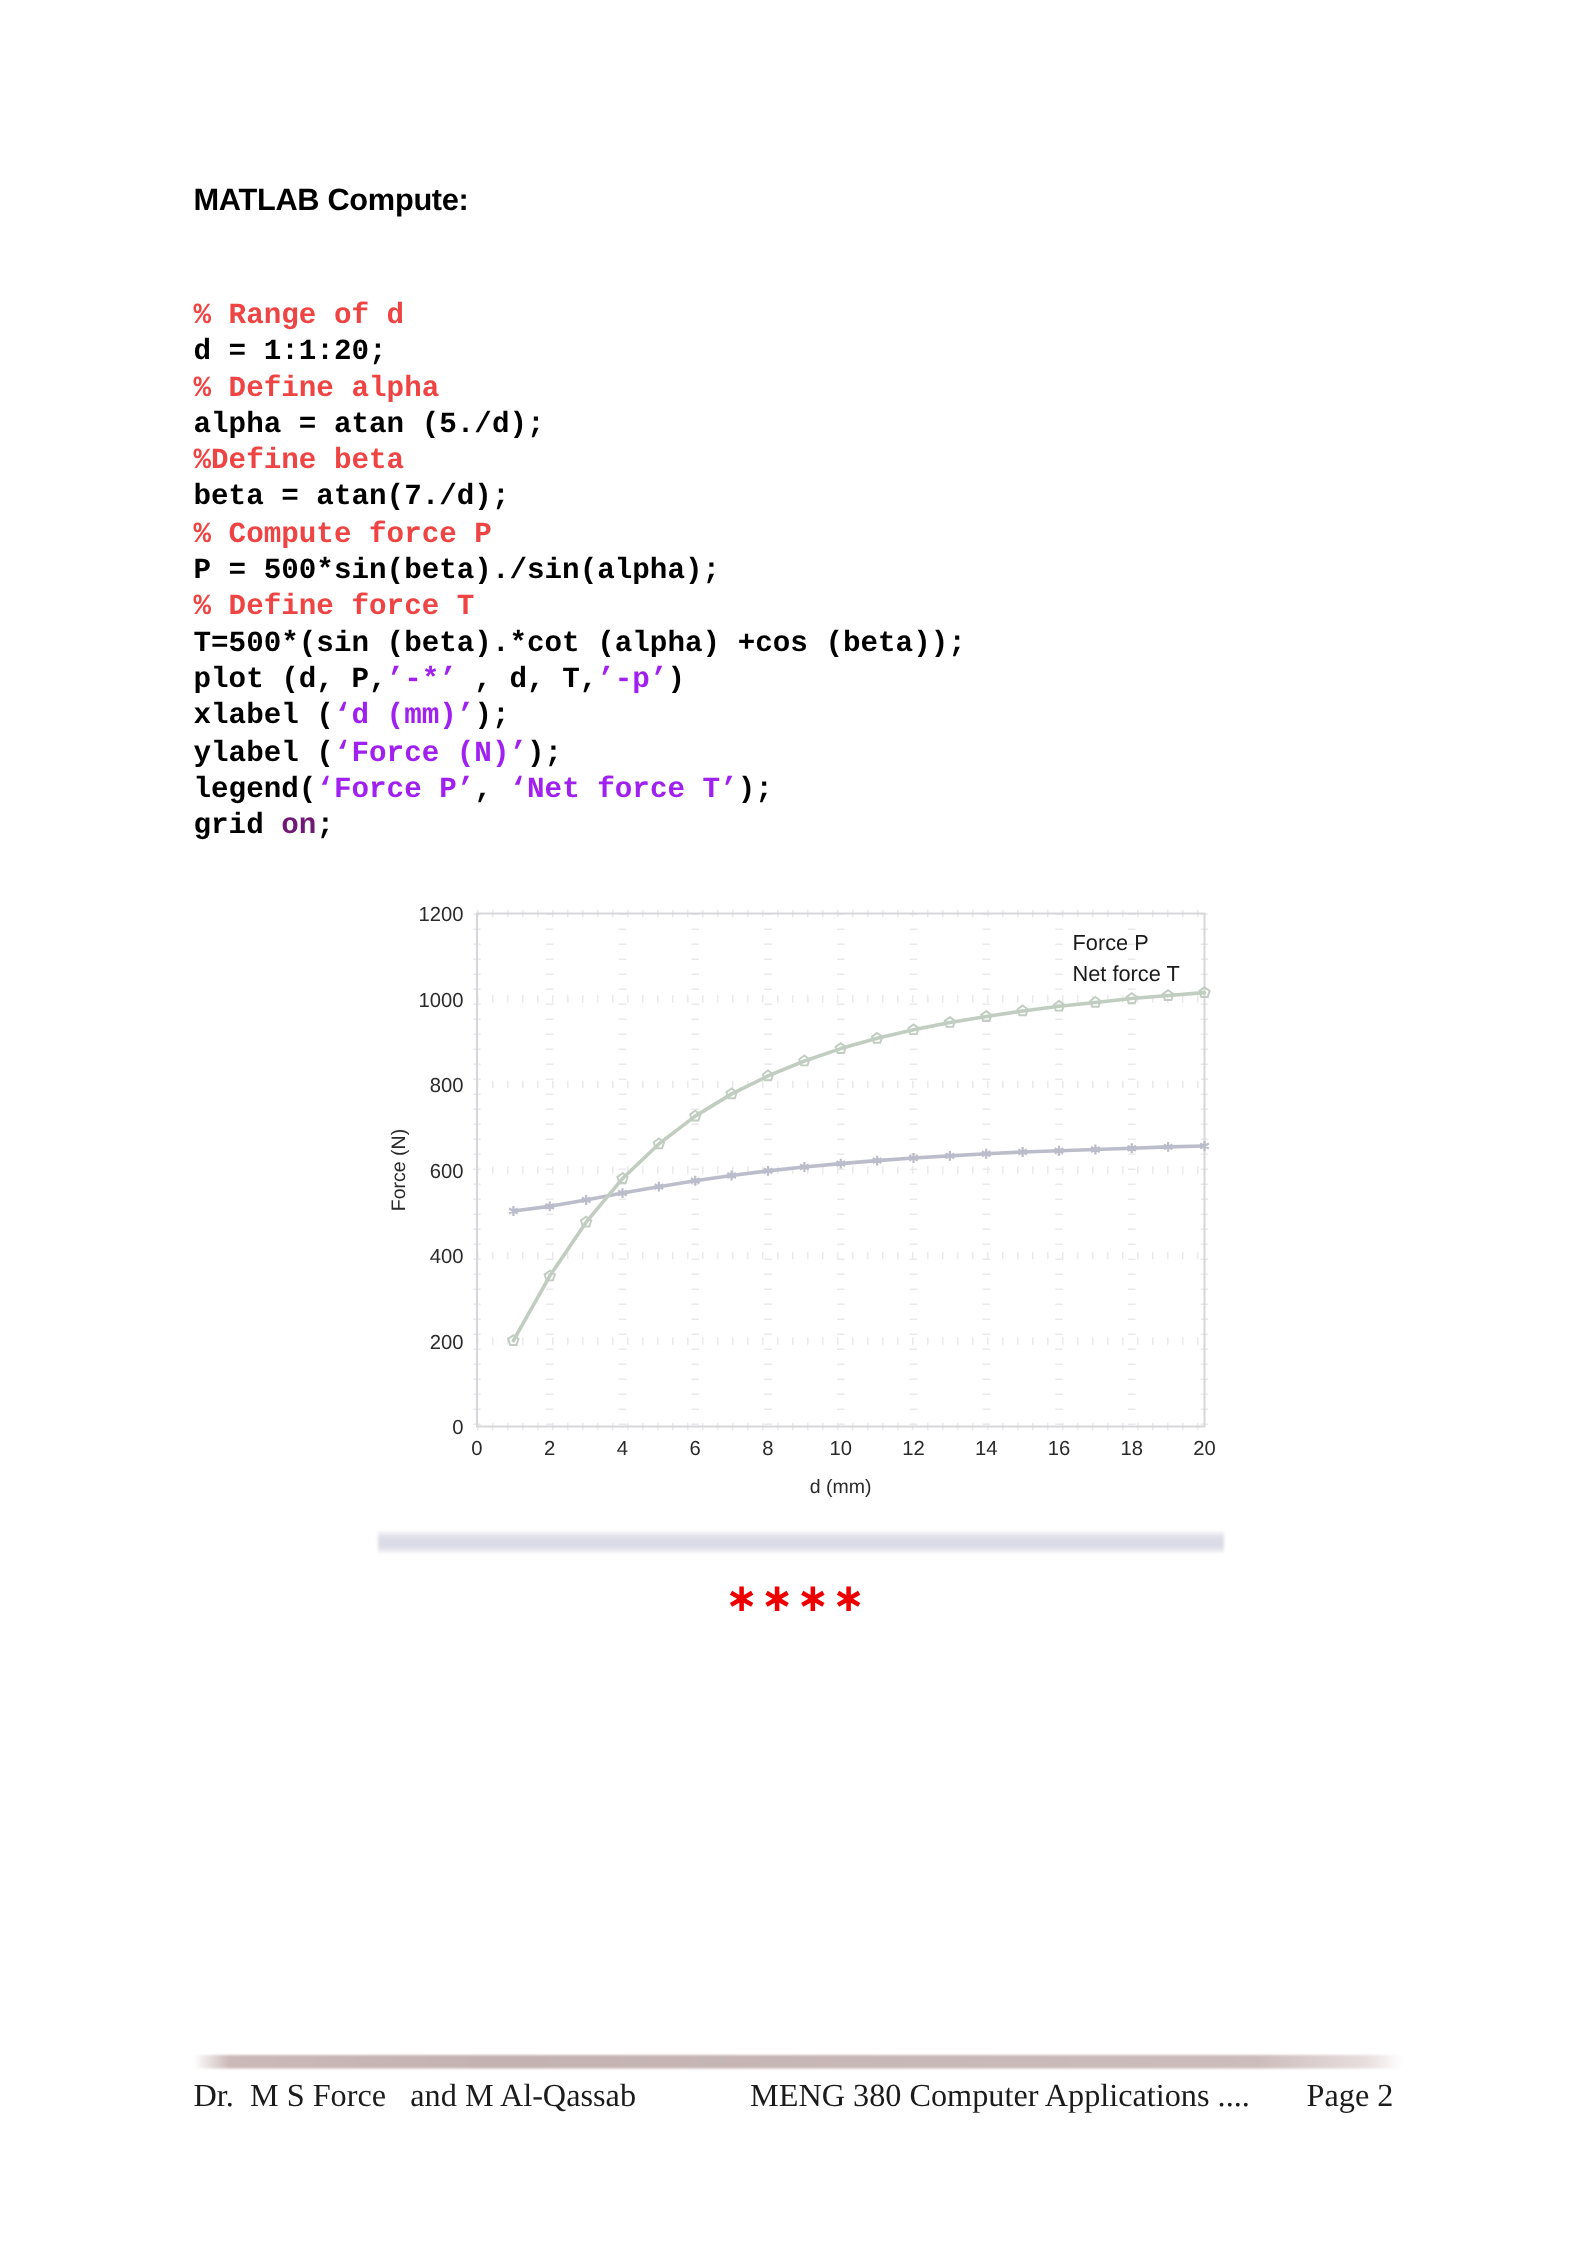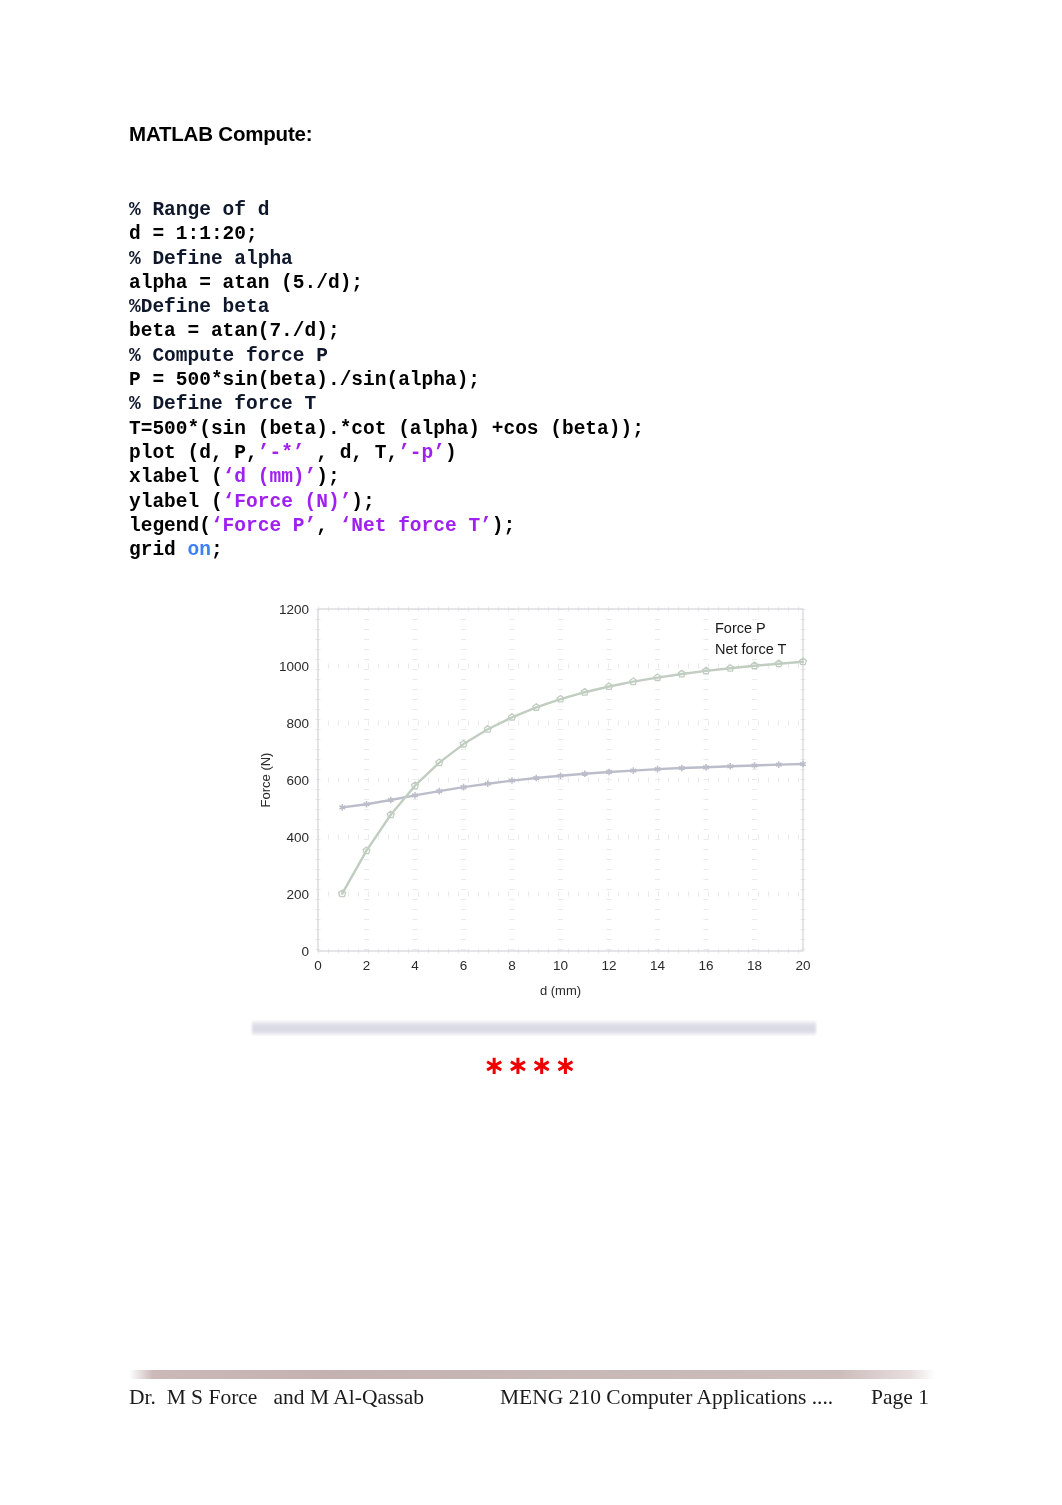--- a/index.html
+++ b/index.html
@@ -40,23 +40,23 @@
     left: 129px;
     top: 198px;
     font-family: "Liberation Mono", "DejaVu Sans Mono", monospace;
     font-weight: bold;
     font-size: 19.5px;
     line-height: 24.3px;
     color: #000000;
     white-space: pre;
   }
   .code-line { white-space: pre; }
-  .tok-comment { color: #0f172a; }
+  .tok-comment { color: #ef4444; }
   .tok-string  { color: #a020f0; }
-  .tok-kw      { color: #3b82f6; }
+  .tok-kw      { color: #701a75; }
   .tok-plain   { color: #000000; margin-top: 48px; }
 
   
   .figure-wrap {
     position: absolute;
     left: 250px;
     top: 588px;
     width: 566px;
     height: 455px;
   }
@@ -269,17 +269,17 @@
         </svg>
     </div>
     <div class="figure-strip"></div>
   </div>
 
   <div class="asterisks">∗∗∗∗</div>
 
   <div class="footer-rule"></div>
   <div class="footer">
     <span class="footer-left">Dr.  M S Force   and M Al-Qassab</span>
-    <span class="footer-center">MENG 210 Computer Applications ....</span>
-    <span class="footer-right">Page 1</span>
+    <span class="footer-center">MENG 380 Computer Applications ....</span>
+    <span class="footer-right">Page 2</span>
   </div>
 
 </div>
 
 </body></html>

